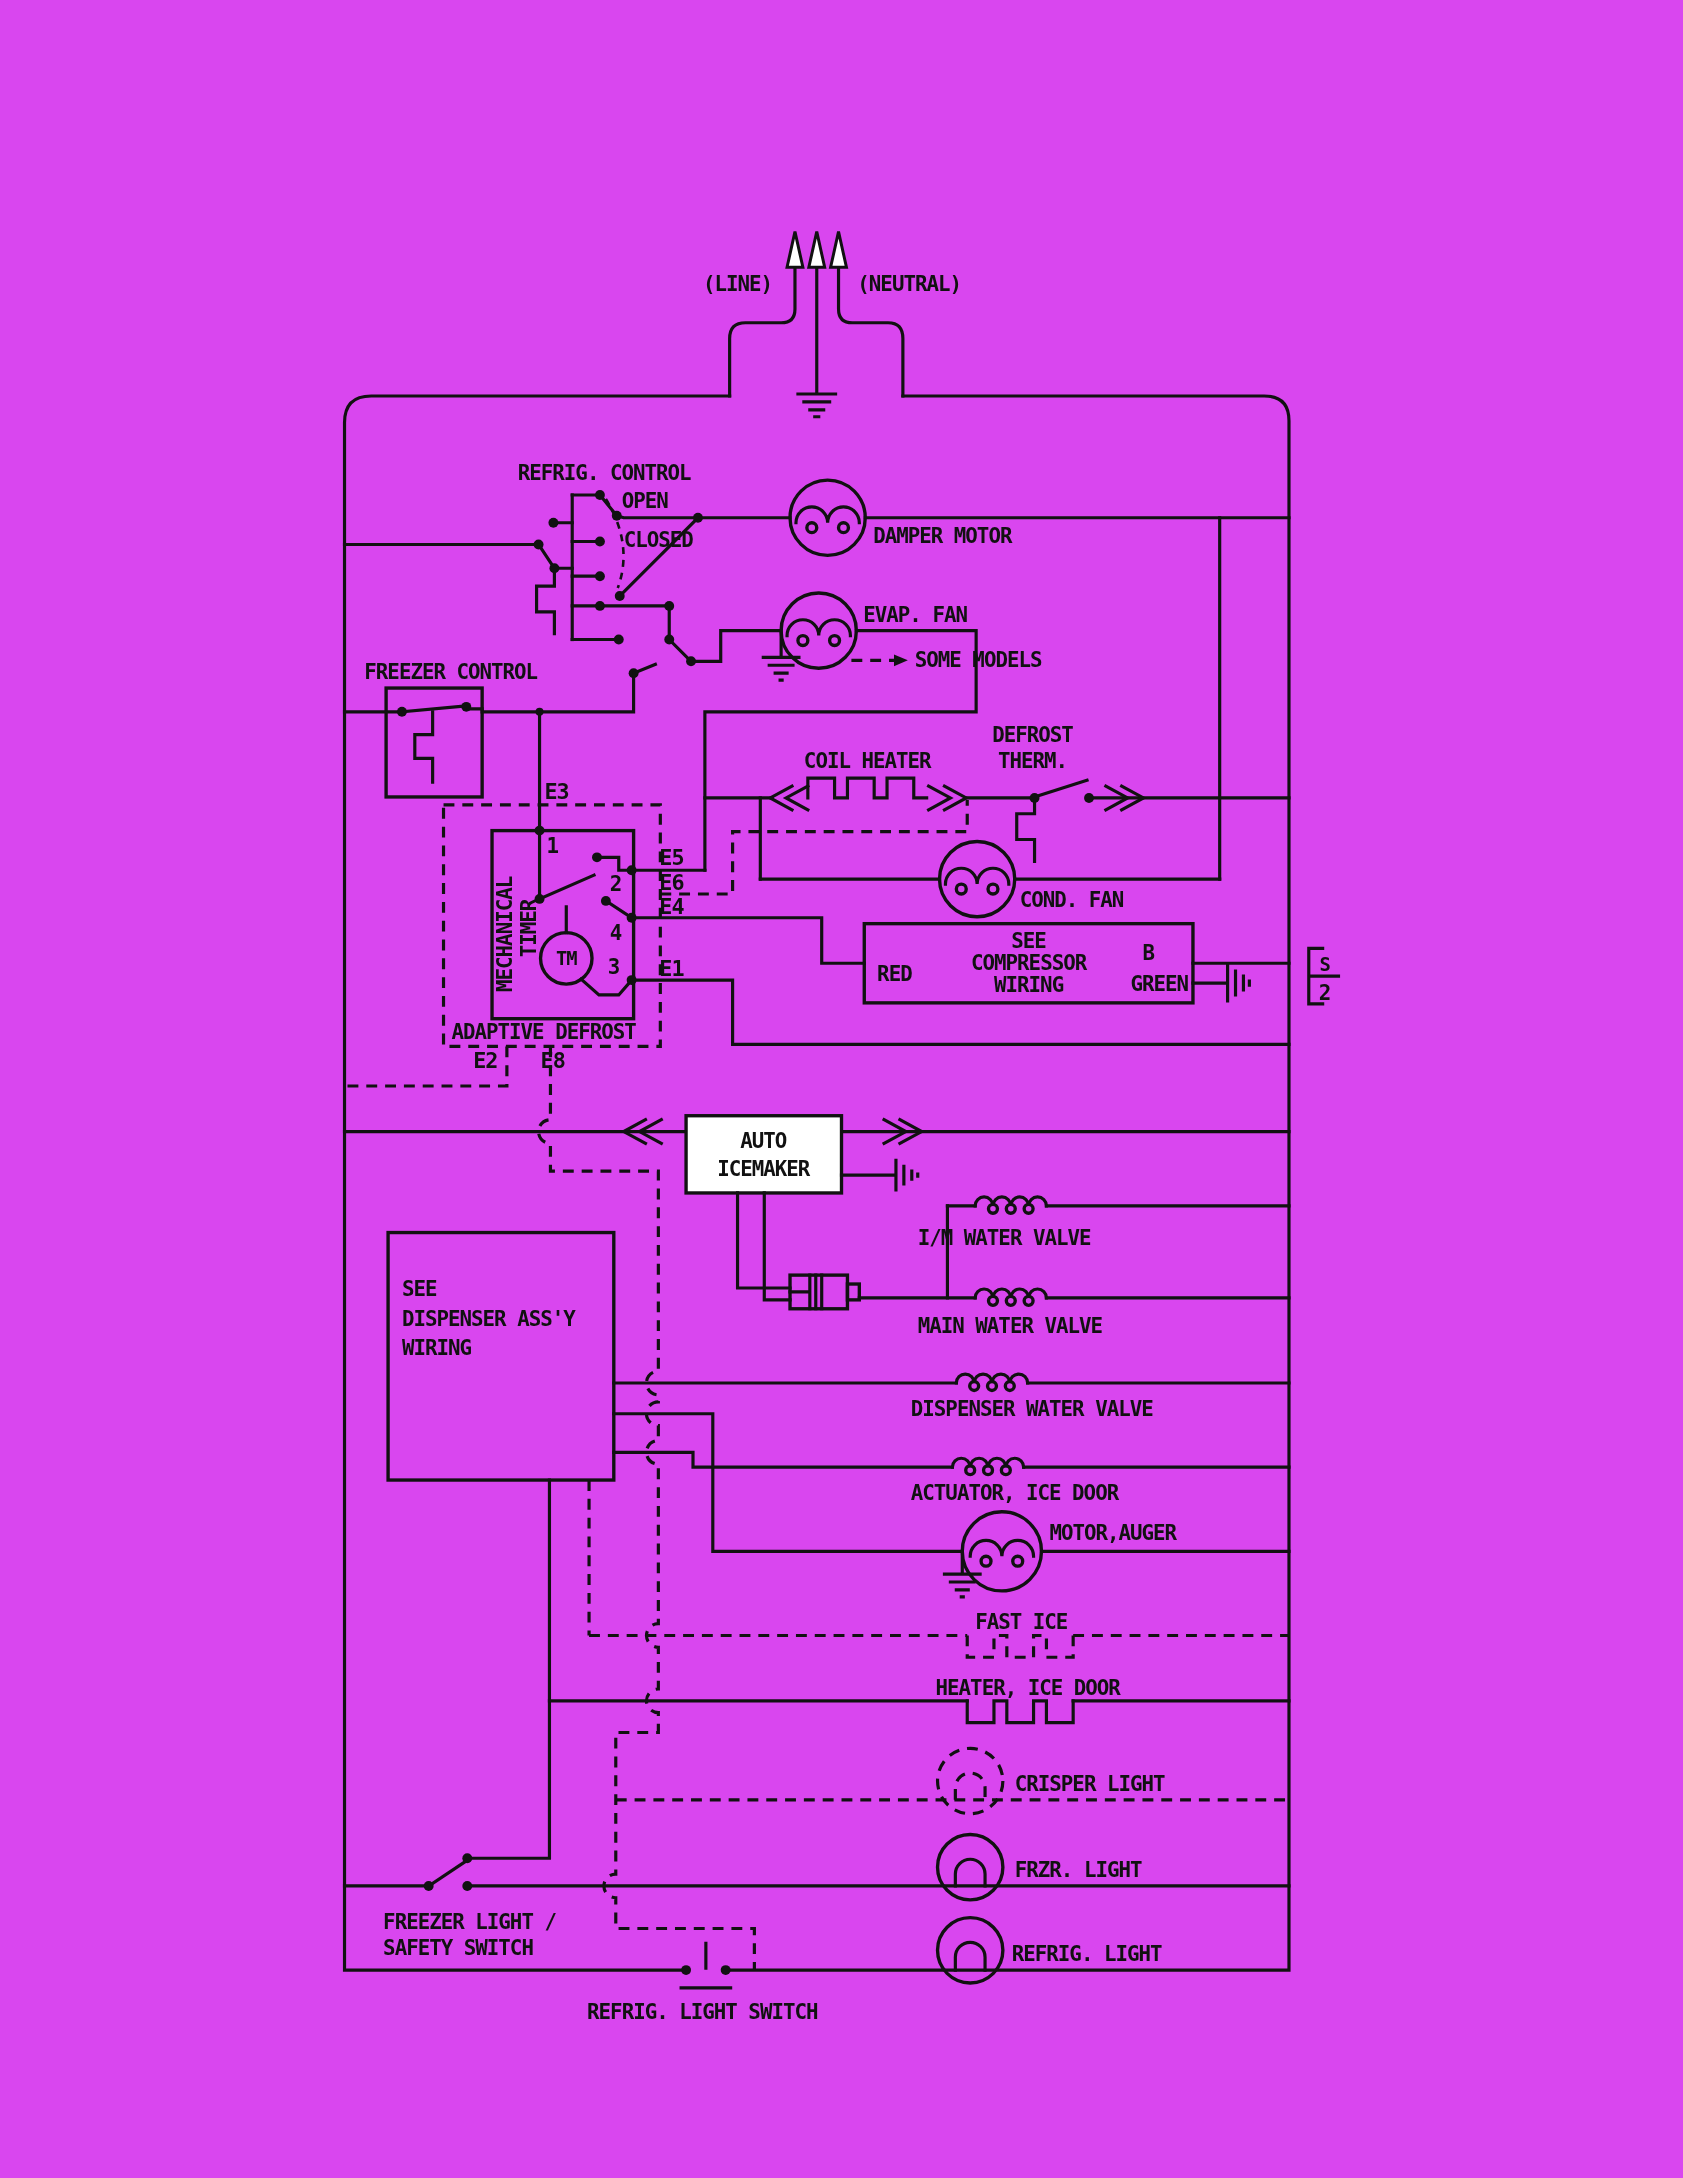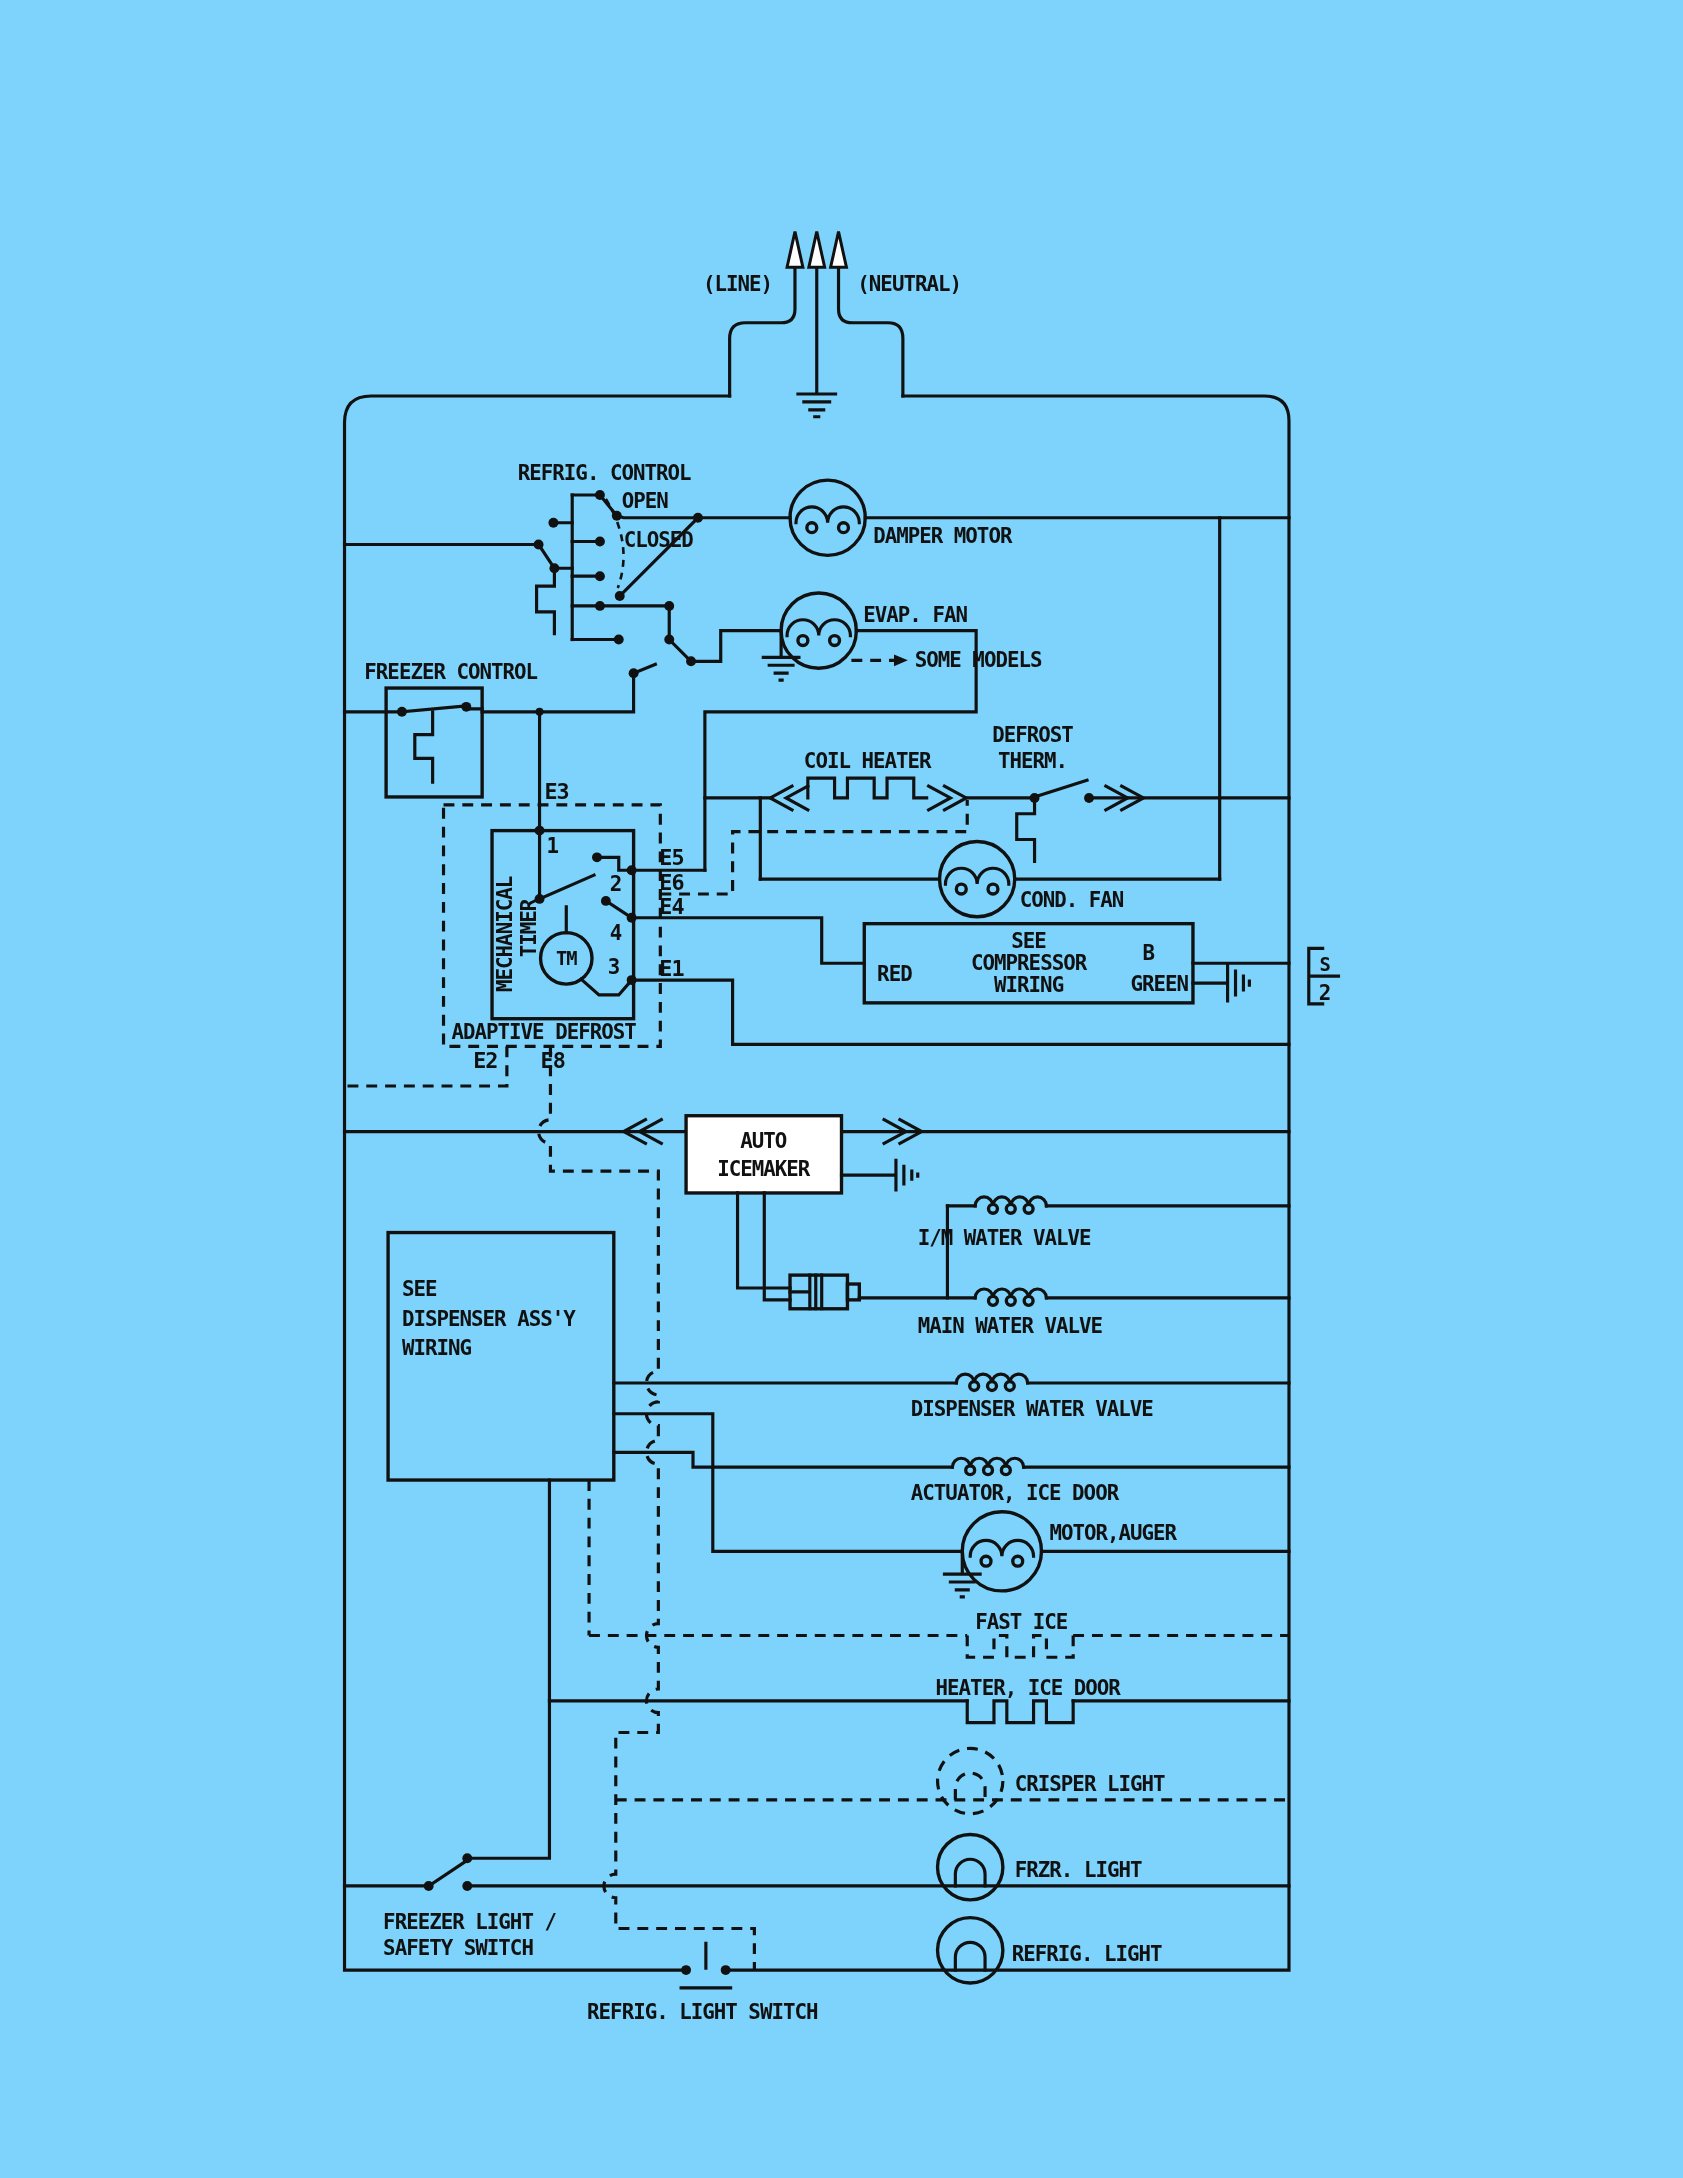--- a/index.html
+++ b/index.html
@@ -1,16 +1,16 @@
 <!DOCTYPE html>
 <html><head>
 <meta charset="utf-8">
 <style>
   html,body{margin:0;padding:0;background:#ffffff;}
-  .page{width:1683px;height:2178px;position:relative;background:#7dd3fc;}
+  .page{width:1683px;height:2178px;position:relative;background:#d946ef;}
   svg{display:block;}
   .w{stroke:#111;stroke-width:3.2;fill:none;stroke-linecap:square;}
   .wd{stroke:#111;stroke-width:3.2;fill:none;stroke-dasharray:11 8;stroke-linecap:butt;}
   .wa{stroke:#111;stroke-width:2.6;fill:none;stroke-dasharray:7 6;}
   .dot{fill:#111;stroke:none;}
   .box{stroke:#111;stroke-width:3.4;fill:none;}
   .boxd{stroke:#111;stroke-width:3.2;fill:none;stroke-dasharray:11 8;}
   .lbl{font-family:"DejaVu Sans Mono","Liberation Mono",monospace;font-weight:700;
        font-size:21px;fill:#111;letter-spacing:-1px;}
   .lbl-s{font-size:19px;}

